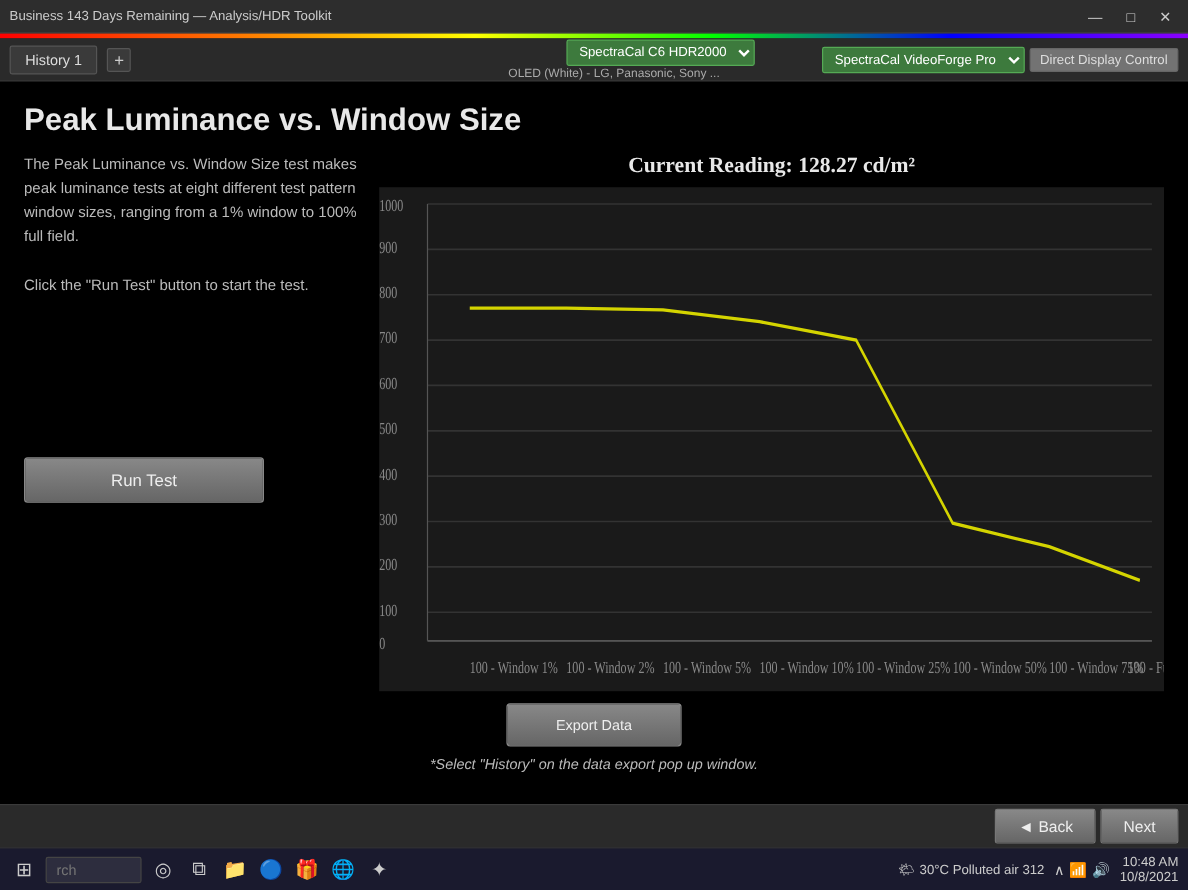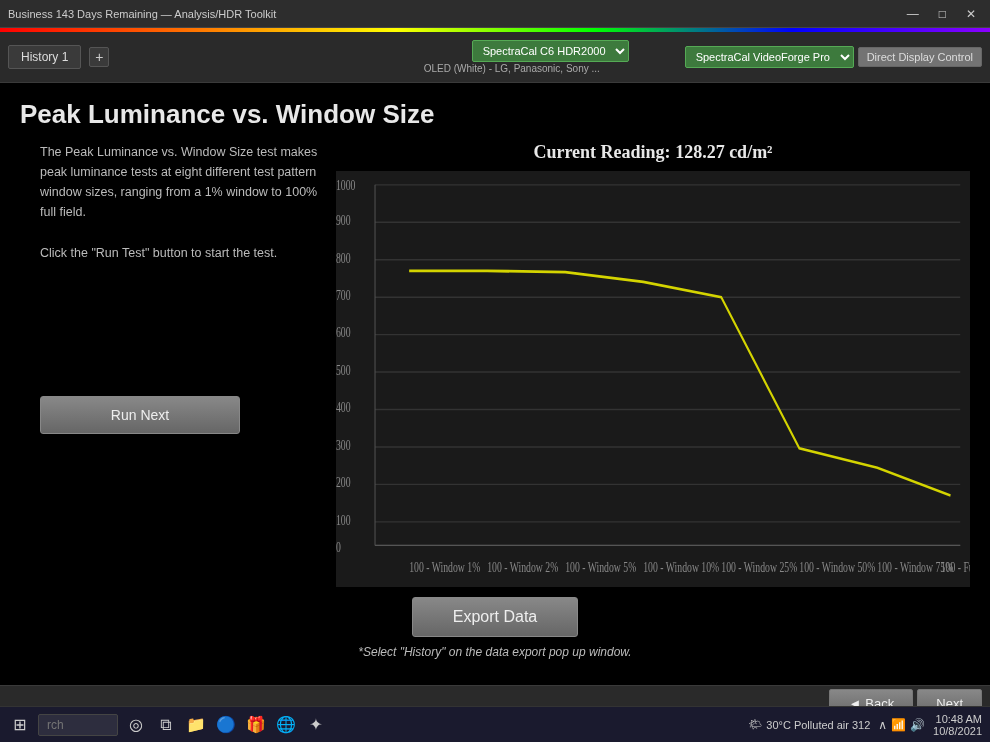--- a/index.html
+++ b/index.html
@@ -38,21 +38,21 @@
     }
 
     
     #rainbow-bar {
       height: 4px;
       background: linear-gradient(to right, #ff0000, #ff7700, #ffff00, #00ff00, #0000ff, #8b00ff);
     }
 
     
     #toolbar {
-      height: 51px;
+      height: 36px;
       background: #2a2a2a;
       display: flex;
       align-items: center;
       padding: 0 8px;
       gap: 8px;
       border-bottom: 1px solid #3a3a3a;
     }
     #tab-history {
       background: #3a3a3a;
       border: 1px solid #555;
@@ -120,21 +120,20 @@
       font-size: 26px;
       font-weight: bold;
       color: #e8e8e8;
       margin-bottom: 12px;
     }
 
     #content-area {
       display: flex;
       flex: 1;
       gap: 16px;
-      margin-left: 20px;
     }
 
     
     #left-panel {
       width: 280px;
       display: flex;
       flex-direction: column;
       gap: 16px;
     }
     #description-text {
@@ -195,21 +194,21 @@
       flex-direction: column;
       align-items: center;
       gap: 8px;
       padding: 10px 0;
     }
 
     #export-btn {
       background: linear-gradient(to bottom, #888, #666);
       border: 1px solid #888;
       color: #eee;
-      font-size: 16px;
+      font-size: 12px;
       padding: 10px 40px;
       cursor: pointer;
       border-radius: 3px;
     }
 
     #history-note {
       font-size: 12px;
       color: #bbb;
       font-style: italic;
     }
@@ -341,21 +340,21 @@
 </div>
 
 <div id="main">
   <div id="page-title">Peak Luminance vs. Window Size</div>
 
   <div id="content-area">
 
     <div id="left-panel">
       <div id="description-text">The Peak Luminance vs. Window Size test makes peak luminance tests at eight different test pattern window sizes, ranging from a 1% window to 100% full field.</div>
       <div id="click-text">Click the "Run Test" button to start the test.</div>
-      <button id="run-test-btn">Run Next</button>
+      <button id="run-test-btn">Run Test</button>
     </div>
 
     <div id="chart-area">
       <div id="current-reading">
         <span>Current Reading: </span>
         <span>128.27 cd/m²</span>
       </div>
 
       <div id="chart-container">
         <svg id="chart-svg" viewBox="0 0 650 300" preserveAspectRatio="none">

